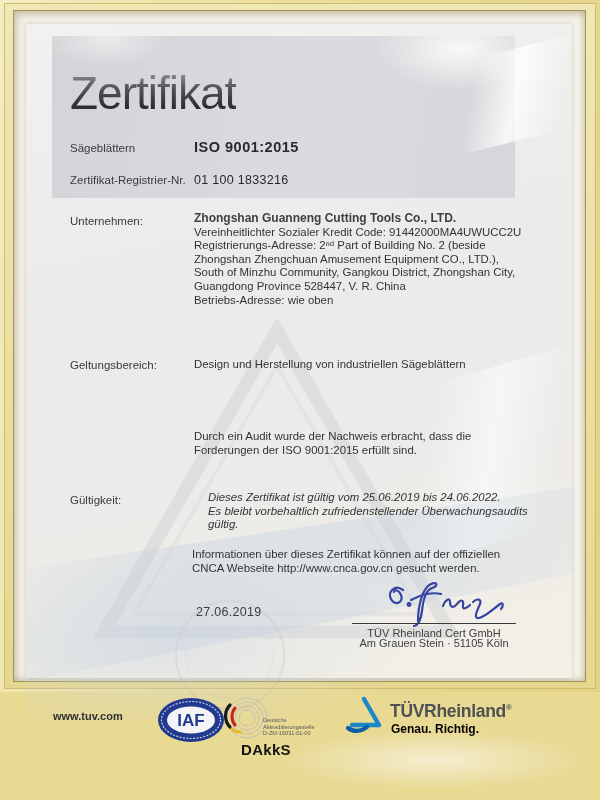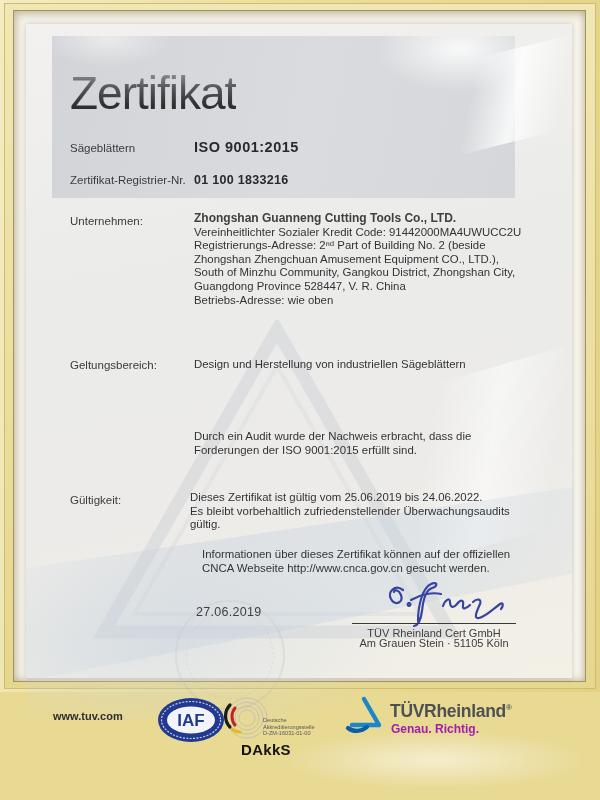--- a/index.html
+++ b/index.html
@@ -46,40 +46,40 @@
   .seal-inner { position:absolute; left:9px; top:9px; right:9px; bottom:9px;
     border-radius:50%; border:1px dashed rgba(186,180,164,.5); }
 
   
   .abs { position:absolute; }
   .title { left:70px; top:70px; font-size:46px; line-height:1; letter-spacing:-1px;
     background:linear-gradient(180deg,#97999c 0%,#55575a 38%,#2e2f31 78%);
     -webkit-background-clip:text; background-clip:text; color:transparent; }
   .lbl { font-size:11.5px; color:#3b3b3d; }
   .val-big { font-size:14.5px; font-weight:bold; letter-spacing:.5px; color:#29292b; }
-  .val-bold { font-size:12.5px; font-weight:bold; letter-spacing:.3px; color:#29292b; }
+  .val-bold { font-size:12.5px; font-weight:normal; letter-spacing:.3px; color:#29292b; }
   .body-txt { font-size:11.4px; line-height:13.6px; color:#333335; }
   .body-txt .b { font-weight:bold; font-size:12px; color:#404040; }
   .date-txt { font-size:12.5px; color:#404040; letter-spacing:.3px; }
   .sig-line { left:352px; top:623px; width:164px; border-top:1.5px solid #3a3a3c; }
   .issuer { left:348px; top:629px; width:172px; text-align:center;
     font-size:11px; line-height:9.6px; color:#3d3d3f; }
 
   
   .website { left:53px; top:710px; font-size:11px; font-weight:bold; color:#2e2e30; }
   .iaf-svg { left:156px; top:696px; }
   .dakks { left:220px; top:697px; width:120px; height:56px; }
   .dakks-name { position:absolute; left:21px; top:0; font-size:15px; font-weight:bold;
     letter-spacing:.3px; color:#141414;margin-top:44px; }
   .dakks-sub { position:absolute; left:43px; top:20px; font-size:5.6px; line-height:6.6px; color:#5a5a5a; }
   .tuv-group { left:344px; top:694px; width:220px; height:60px; }
   .tuv-brand { position:absolute; left:46px; top:7px; font-size:17.5px; font-weight:bold;
     letter-spacing:-.3px; color:#4e5154; }
   .tuv-brand sup { font-size:8px; }
-  .tuv-tagline { position:absolute; left:47px; top:28px; font-size:12px; font-weight:bold; color:#a21caf; }
+  .tuv-tagline { position:absolute; left:47px; top:28px; font-size:12px; font-weight:bold; color:#000000; }
 </style>
 </head>
 <body>
 
 <div class="scene">
   <div class="frame"></div>
   <div class="frame-face"></div>
   <div class="mat"></div>
   <div class="paper"></div>
 
@@ -119,27 +119,27 @@
 
   <div class="abs lbl" style="left:70px; top:359px;">Geltungsbereich:</div>
   <div class="abs body-txt" style="left:194px; top:358px; width:340px;">Design und Herstellung von industriellen Sägeblättern</div>
 
   <div class="abs body-txt" style="left:194px; top:430px; width:340px;">
     <div>Durch ein Audit wurde der Nachweis erbracht, dass die</div>
     <div>Forderungen der ISO 9001:2015 erfüllt sind.</div>
   </div>
 
   <div class="abs lbl" style="left:70px; top:494px;">Gültigkeit:</div>
-  <div class="abs body-txt" style="left:190px; top:491px; width:350px;">
+  <div class="abs body-txt" style="left:208px; top:491px; width:350px;font-style:italic;">
     <div>Dieses Zertifikat ist gültig vom 25.06.2019 bis 24.06.2022.</div>
     <div>Es bleibt vorbehaltlich zufriedenstellender Überwachungsaudits</div>
     <div>gültig.</div>
   </div>
 
-  <div class="abs body-txt" style="left:202px; top:548px; width:350px;">
+  <div class="abs body-txt" style="left:192px; top:548px; width:350px;">
     <div>Informationen über dieses Zertifikat können auf der offiziellen</div>
     <div>CNCA Webseite http://www.cnca.gov.cn gesucht werden.</div>
   </div>
 
   <div class="abs date-txt" style="left:196px; top:605px;">27.06.2019</div>
 
   <svg class="abs" style="left:385px; top:576px;" width="124" height="56" viewBox="0 0 124 56">
     <g fill="none" stroke="#2e3d9f" stroke-width="2.2" stroke-linecap="round" opacity=".95">
       <path d="M18 14 C10 8 2 16 6 23 C10 30 19 27 16 19 C14 14 10 13 9 16"></path>
       <path d="M24 27 a1.4 1.4 0 1 0 .1 0"></path>

